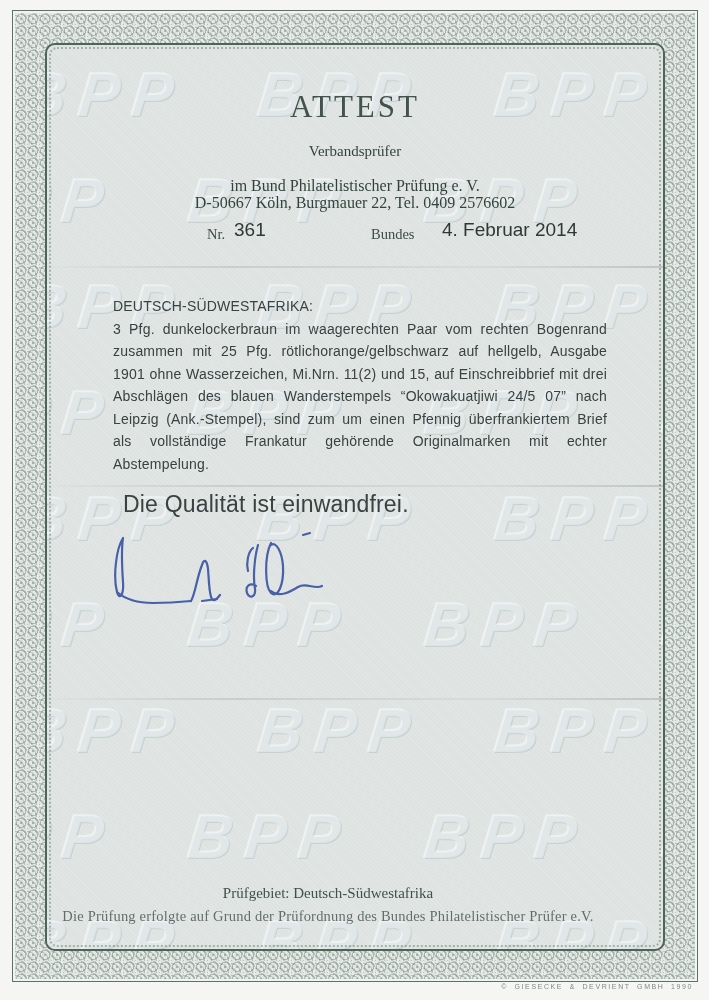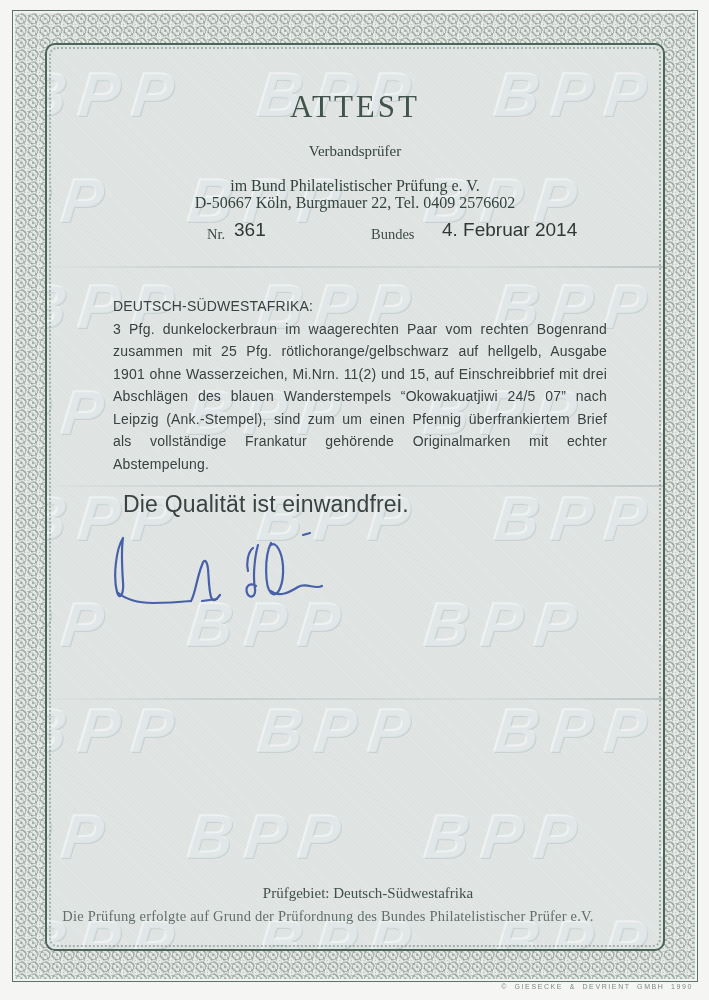--- a/index.html
+++ b/index.html
@@ -86,21 +86,20 @@
   .quality{
     position:absolute;top:446px;left:76px;
     font-size:23px;color:#394240;letter-spacing:0.2px;
   }
   .sig{position:absolute;top:484px;left:60px;}
   
   .foot-area{
     position:absolute;top:840px;left:0;width:100%;text-align:center;
     font:15px "Liberation Serif","DejaVu Serif",serif;color:#40504a;
     transform:translateX(-27px);
-    margin-left:40px;
   }
   .foot-legal{
     position:absolute;top:863px;left:0;width:100%;text-align:center;
     font:14.5px "Liberation Serif","DejaVu Serif",serif;color:#54635c;opacity:0.9;
     transform:translateX(-27px);letter-spacing:0.2px;
   }
   .credit{
     position:absolute;top:983px;right:16px;
     font-size:7px;letter-spacing:1.6px;word-spacing:3px;color:#7b8a83;
   }

